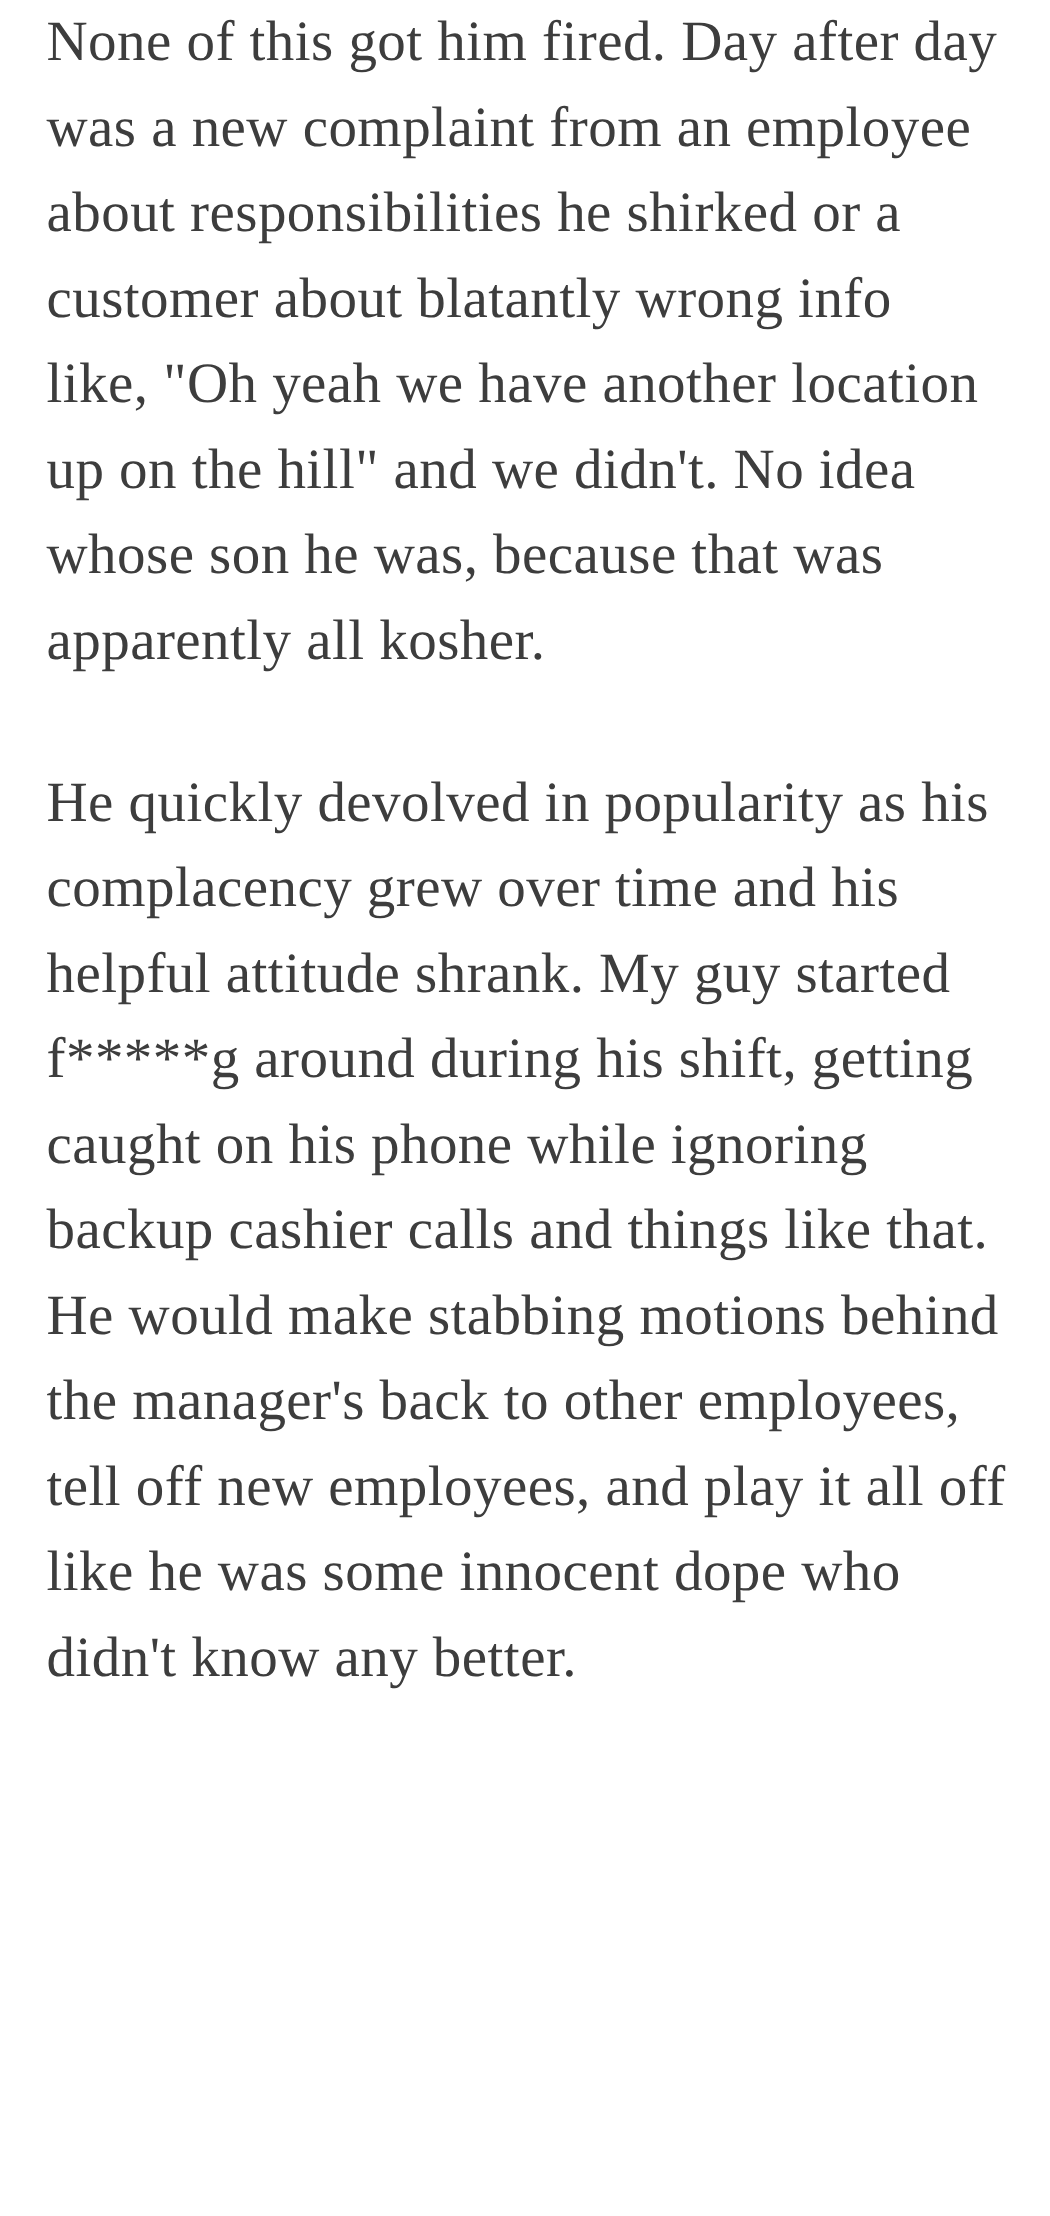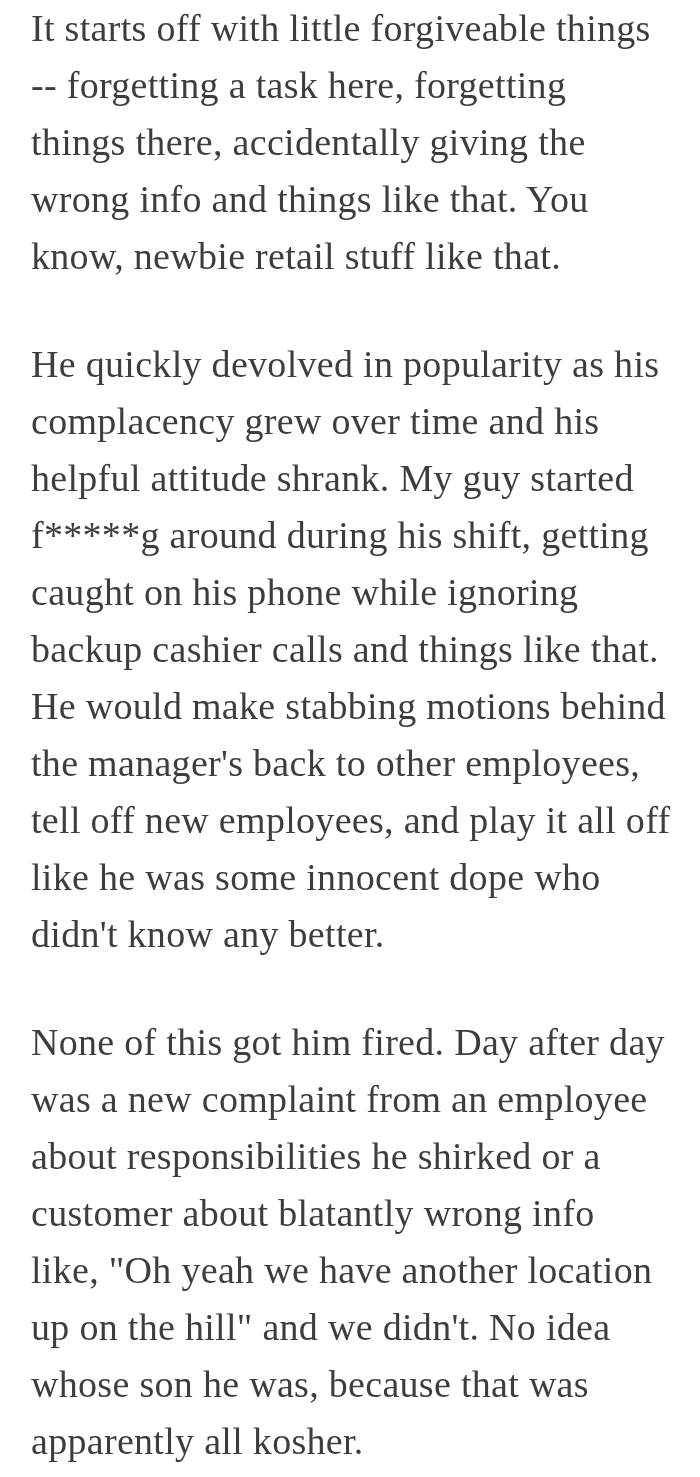--- a/index.html
+++ b/index.html
@@ -27,37 +27,32 @@
     white-space: pre;           
   }
   .story-paragraph:last-child {
     margin-bottom: 0;
   }
 </style>
 </head>
 <body style="background: rgb(255, 255, 255);">
 
 <main class="text-post" style="color: rgb(61, 61, 61);">
-  <p class="story-paragraph">It starts off with little forgiveable things
--- forgetting a task here, forgetting
-things there, accidentally giving the
-wrong info and things like that. You
-know, newbie retail stuff like that.</p>
+  <p class="story-paragraph">None of this got him fired. Day after day
+was a new complaint from an employee
+about responsibilities he shirked or a
+customer about blatantly wrong info
+like, "Oh yeah we have another location
+up on the hill" and we didn't. No idea
+whose son he was, because that was
+apparently all kosher.</p>
   <p class="story-paragraph">He quickly devolved in popularity as his
 complacency grew over time and his
 helpful attitude shrank. My guy started
 f*****g around during his shift, getting
 caught on his phone while ignoring
 backup cashier calls and things like that.
 He would make stabbing motions behind
 the manager's back to other employees,
 tell off new employees, and play it all off
 like he was some innocent dope who
 didn't know any better.</p>
-  <p class="story-paragraph">None of this got him fired. Day after day
-was a new complaint from an employee
-about responsibilities he shirked or a
-customer about blatantly wrong info
-like, "Oh yeah we have another location
-up on the hill" and we didn't. No idea
-whose son he was, because that was
-apparently all kosher.</p>
 </main>
 
 </body></html>

